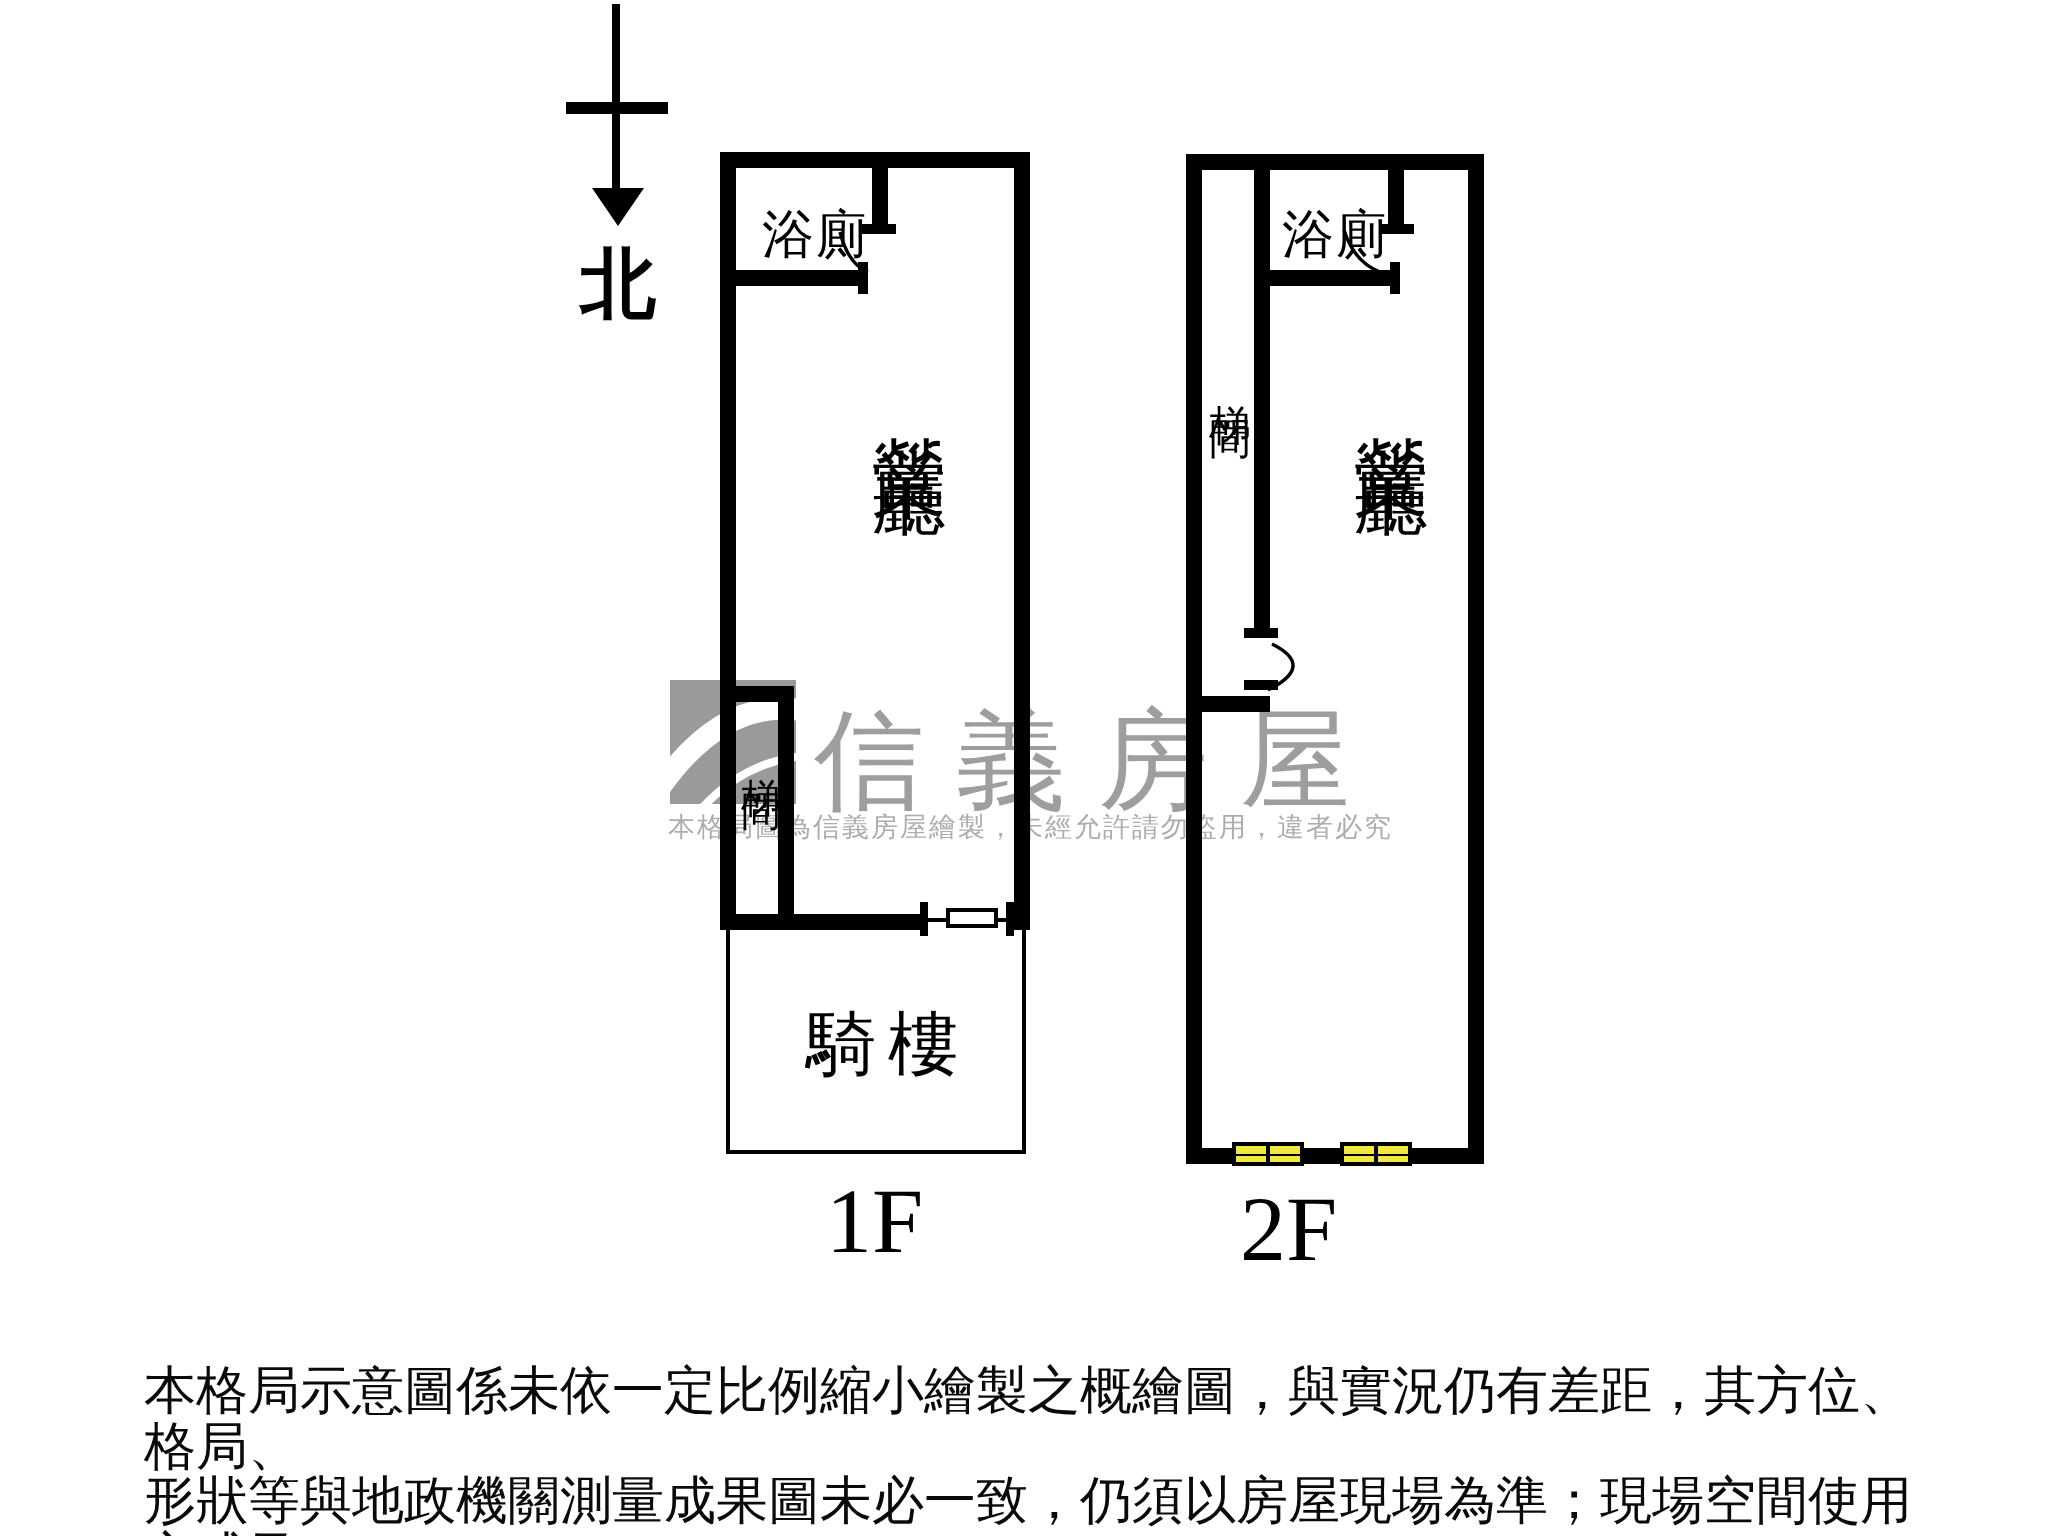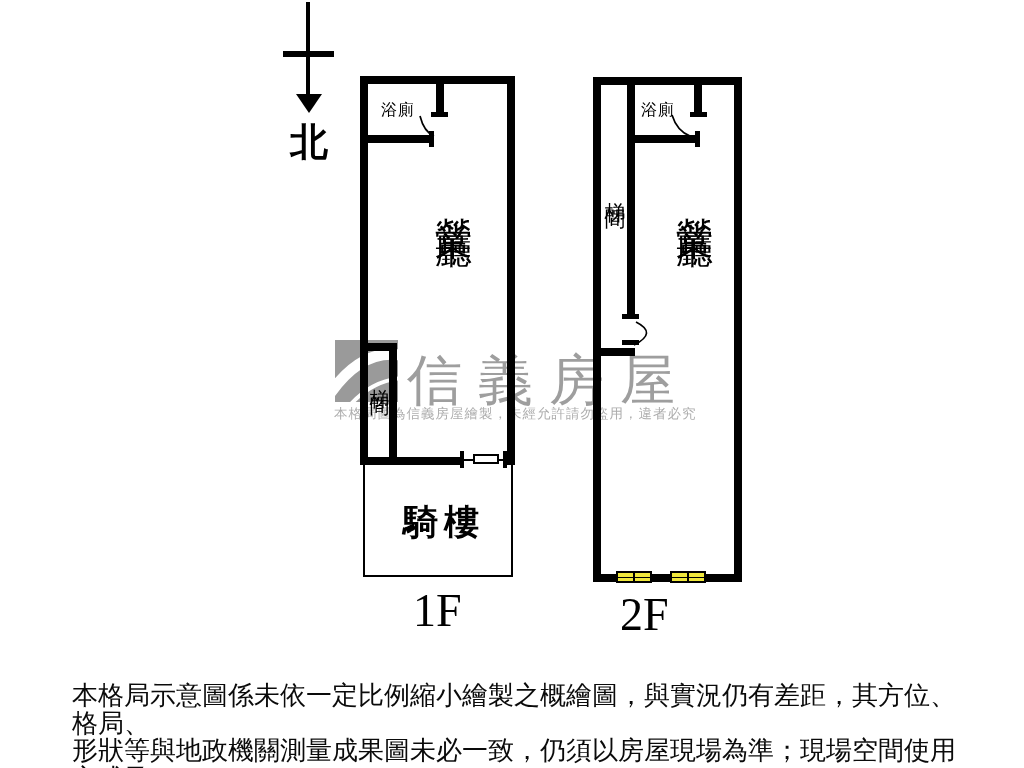--- a/index.html
+++ b/index.html
@@ -10,21 +10,21 @@
   }
   
   .wall  { position:absolute; background:#000; z-index:3; }
   .thin  { position:absolute; background:#000; z-index:3; }
   .tick  { position:absolute; background:#000; z-index:4; }
   .panel { position:absolute; background:#fff; border:2px solid #000; z-index:5; }
   #arc-layer { position:absolute; left:0; top:0; z-index:4; pointer-events:none; }
   
   .roomlabel { position:absolute; z-index:6; color:#000; font-family:"Liberation Serif", serif; }
   .vtext { writing-mode:vertical-rl; text-orientation:upright; }
-  .bath   { font-size:16px; letter-spacing:1px; }
+  .bath   { font-size:26px; letter-spacing:1px; }
   .hall   { font-size:37px; letter-spacing:6px; }
   .stair1 { font-size:20px; letter-spacing:8px; }
   .stair2 { font-size:21px; letter-spacing:7px; }
   .arcade { font-size:35px; letter-spacing:6px; }
   .floorlabel { position:absolute; z-index:6; font-size:46px; font-family:"Liberation Serif", serif; }
   
   .north-label { position:absolute; left:282px; top:117px; width:54px; text-align:center;
     font-size:38px; font-weight:600; z-index:6; }
   .arrowhead { position:absolute; left:296px; top:94px; width:0; height:0; z-index:3;
     border-left:13px solid transparent; border-right:13px solid transparent;
@@ -87,21 +87,21 @@
     <div class="panel" style="left:473px; top:454px; width:26px; height:10px;"></div>
     <div class="tick" style="left:503px; top:451px; width:4px;  height:17px;"></div>
 
     <div class="thin" style="left:363px; top:465px; width:2px;   height:112px;"></div>
     <div class="thin" style="left:511px; top:465px; width:2px;   height:112px;"></div>
     <div class="thin" style="left:363px; top:575px; width:150px; height:2px;"></div>
 
     <div class="roomlabel bath" style="left:381px; top:100px;">浴廁</div>
     <div class="roomlabel hall vtext" style="left:428px; top:188px;">營業廳</div>
     <div class="roomlabel stair1 vtext" style="left:367px; top:373px;">梯間</div>
-    <div class="roomlabel arcade" style="left:403px; top:499px;font-weight:bold;">騎樓</div>
+    <div class="roomlabel arcade" style="left:403px; top:499px;">騎樓</div>
     <div class="floorlabel" style="left:413px; top:584px;">1F</div>
   </div>
 
   <div>
 
     <div class="wall" style="left:593px; top:77px;  width:149px; height:8px;"></div>
     <div class="wall" style="left:593px; top:77px;  width:8px;   height:505px;"></div>
     <div class="wall" style="left:734px; top:77px;  width:8px;   height:505px;"></div>
     <div class="wall" style="left:593px; top:574px; width:149px; height:8px;"></div>
 

